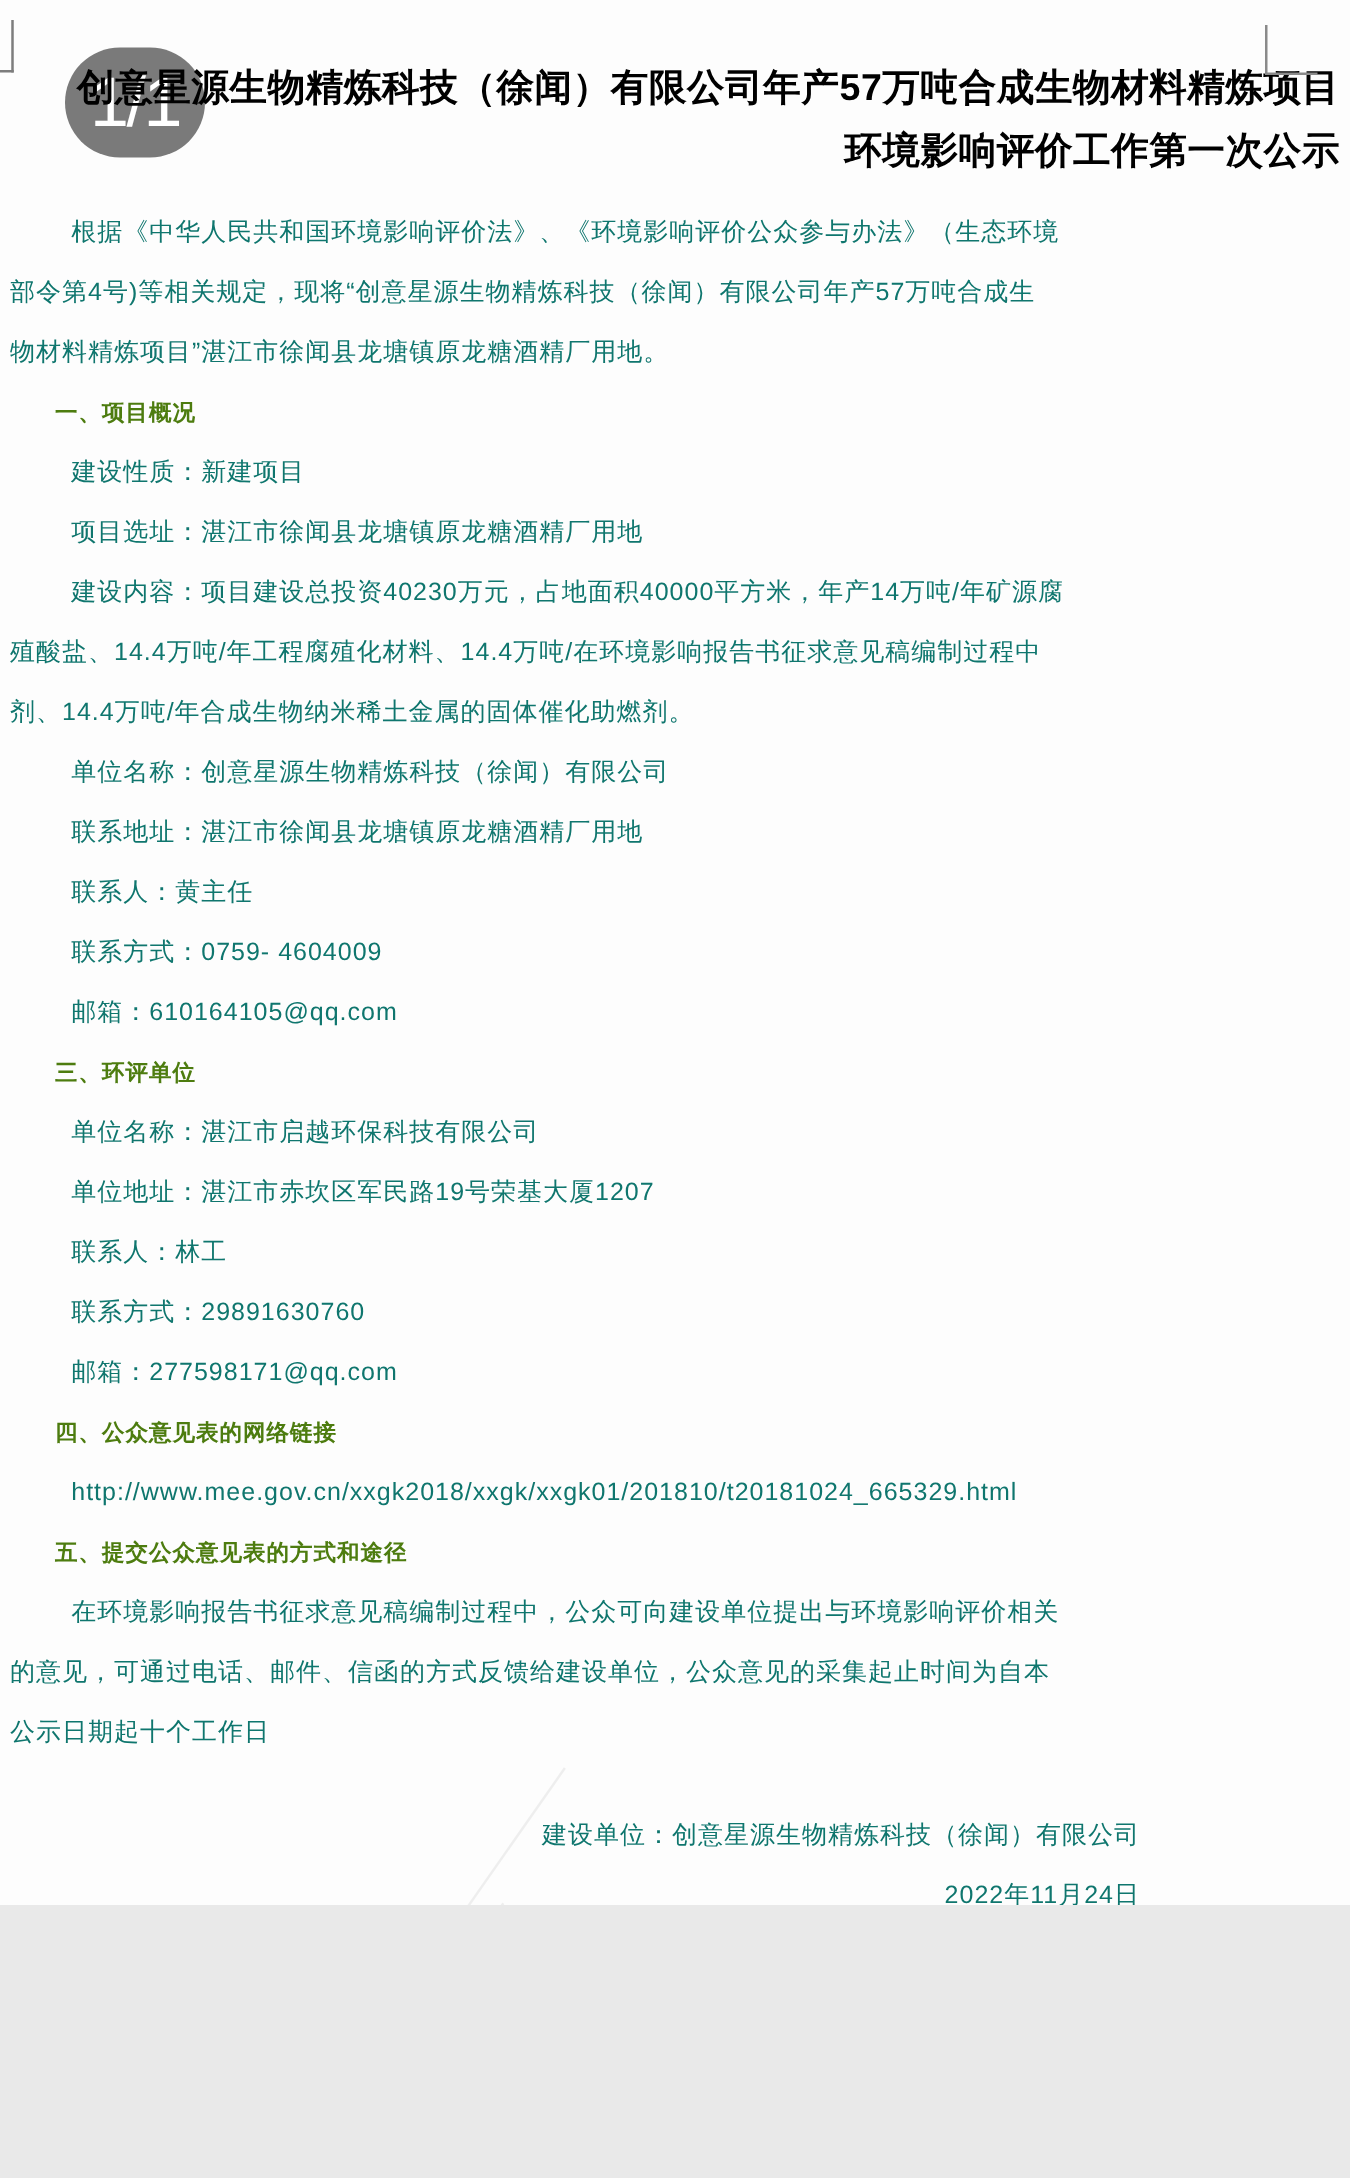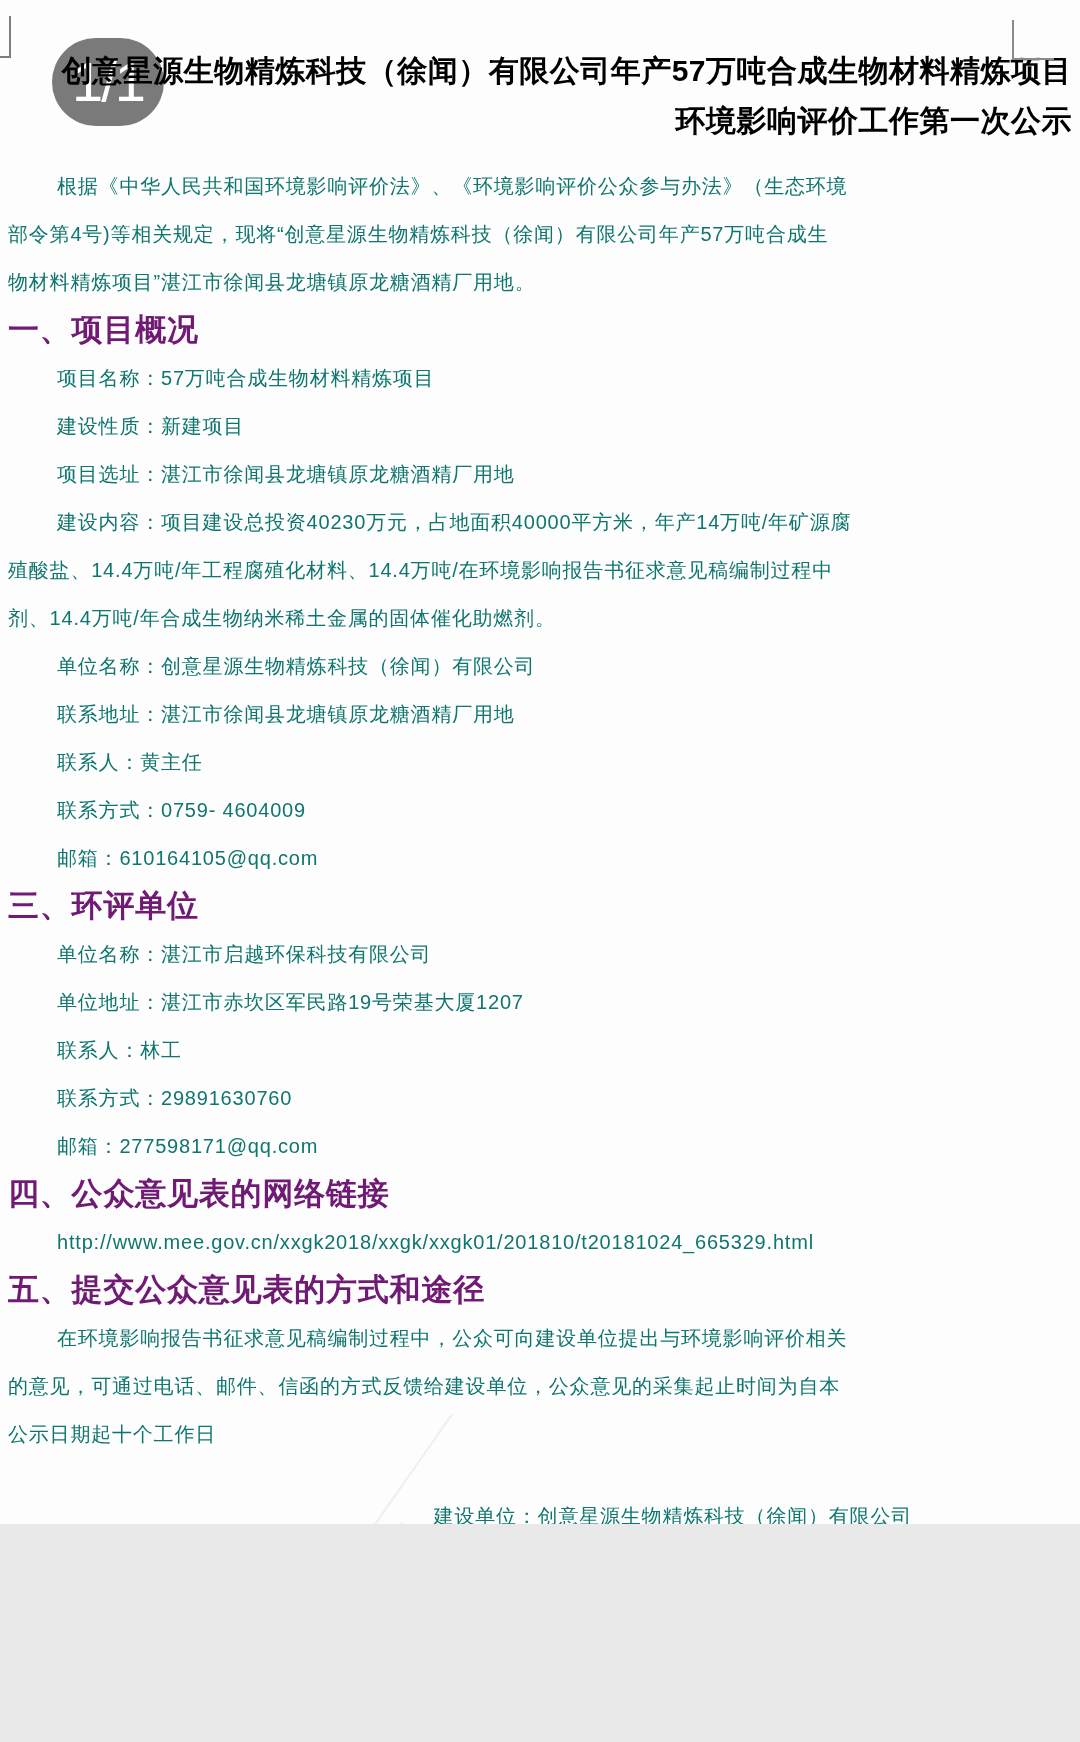--- a/index.html
+++ b/index.html
@@ -21,21 +21,21 @@
   .title-line {
     font-size:30px; font-weight:bold; color:#000;
     line-height:50px; letter-spacing:0.5px; white-space:nowrap;
   }
   .spacer-sm { height:16px; }
   .line {
     font-size:20px; height:48px; line-height:48px;
     letter-spacing:0.8px; white-space:nowrap; color:#0f766e;
   }
   .h {
-    font-weight:bold; font-size:31px; color:#701a75;
+    font-weight:bold; font-size:18px; color:#4d7c0f;margin-left:36px;
   }
   .ind { padding-left:49px; }
   .footer-block { margin-top:34px; }
   .footer-line { text-align:right; padding-right:160px; }
   
   .badge {
     position:absolute; z-index:1;
     left:52px; top:38px; width:112px; height:88px;
     background:#7a7a7a; border-radius:44px;
     display:flex; align-items:center; justify-content:center;
@@ -89,21 +89,20 @@
       <div class="title-line">环境影响评价工作第一次公示</div>
     </div>
 
     <div class="spacer-sm"></div>
 
     <div class="line ind">根据《中华人民共和国环境影响评价法》、《环境影响评价公众参与办法》（生态环境</div>
     <div class="line">部令第4号)等相关规定，现将“创意星源生物精炼科技（徐闻）有限公司年产57万吨合成生</div>
     <div class="line">物材料精炼项目”湛江市徐闻县龙塘镇原龙糖酒精厂用地。</div>
 
     <div class="line h">一、项目概况</div>
-    <div class="line ind">项目名称：57万吨合成生物材料精炼项目</div>
     <div class="line ind">建设性质：新建项目</div>
     <div class="line ind">项目选址：湛江市徐闻县龙塘镇原龙糖酒精厂用地</div>
     <div class="line ind">建设内容：项目建设总投资40230万元，占地面积40000平方米，年产14万吨/年矿源腐</div>
     <div class="line">殖酸盐、14.4万吨/年工程腐殖化材料、14.4万吨/在环境影响报告书征求意见稿编制过程中</div>
     <div class="line">剂、14.4万吨/年合成生物纳米稀土金属的固体催化助燃剂。</div>
 
     <div class="line ind">单位名称：创意星源生物精炼科技（徐闻）有限公司</div>
     <div class="line ind">联系地址：湛江市徐闻县龙塘镇原龙糖酒精厂用地</div>
     <div class="line ind">联系人：黄主任</div>
     <div class="line ind">联系方式：0759- 4604009</div>

